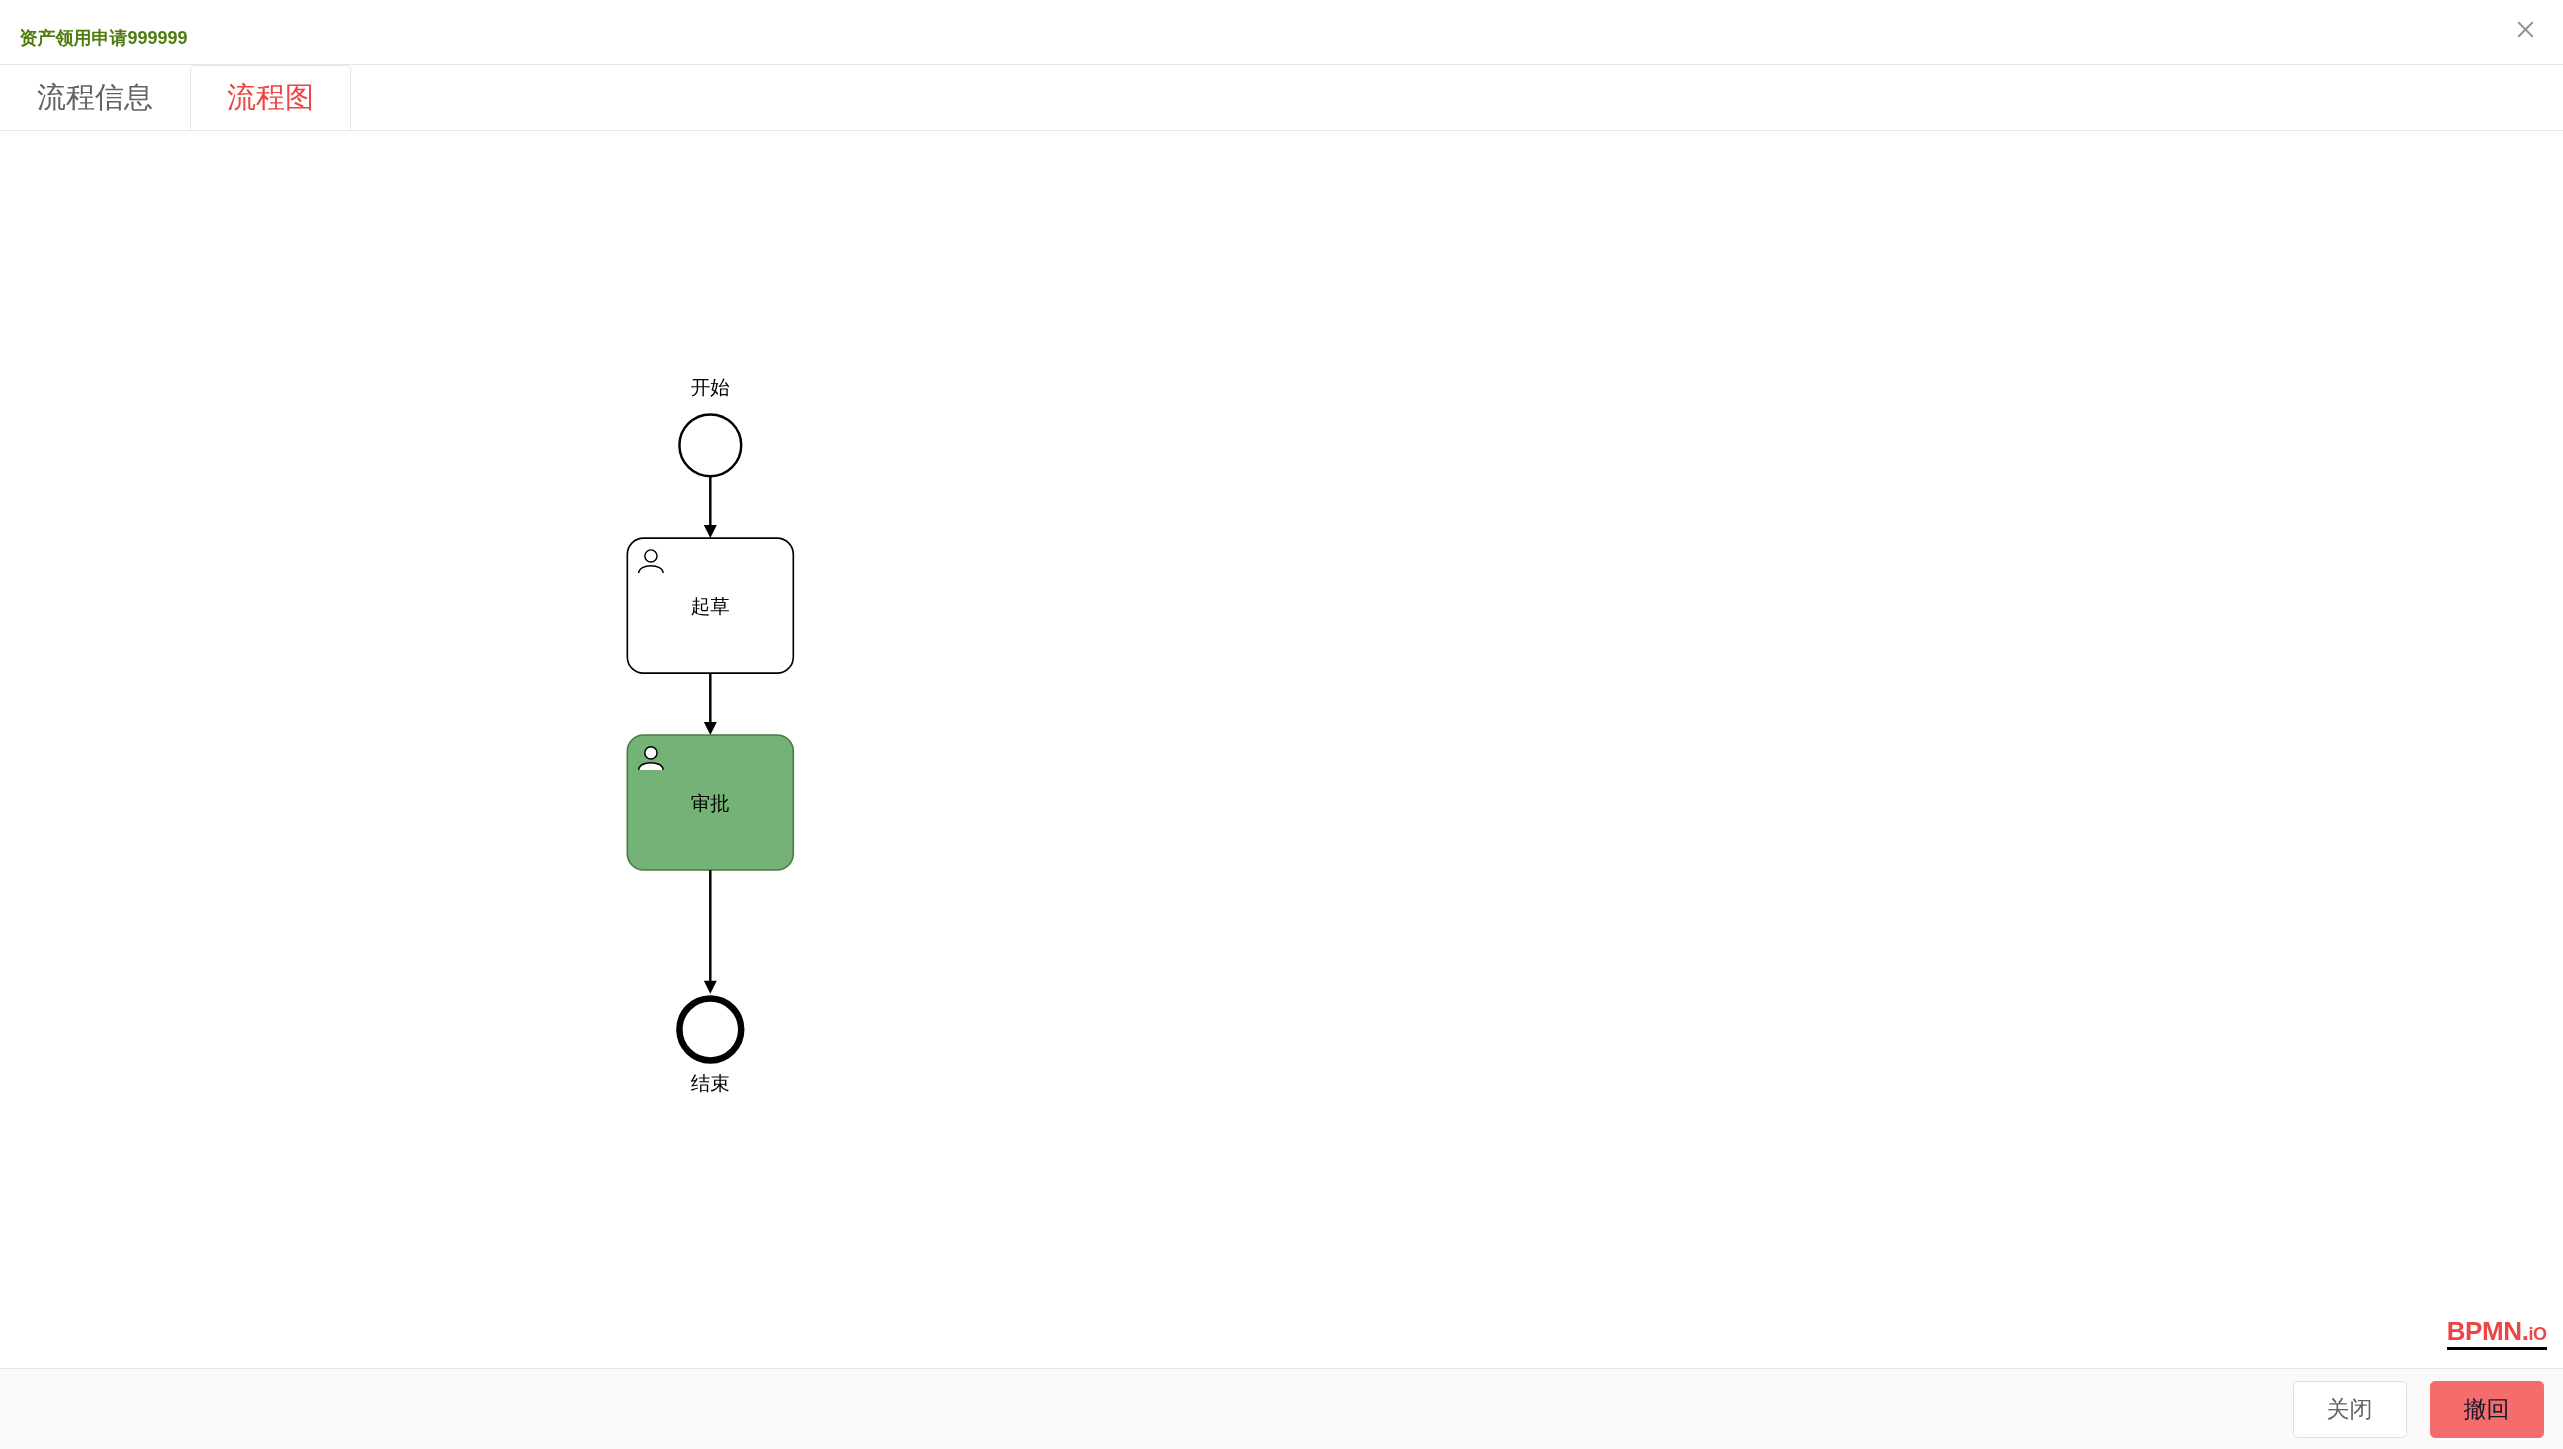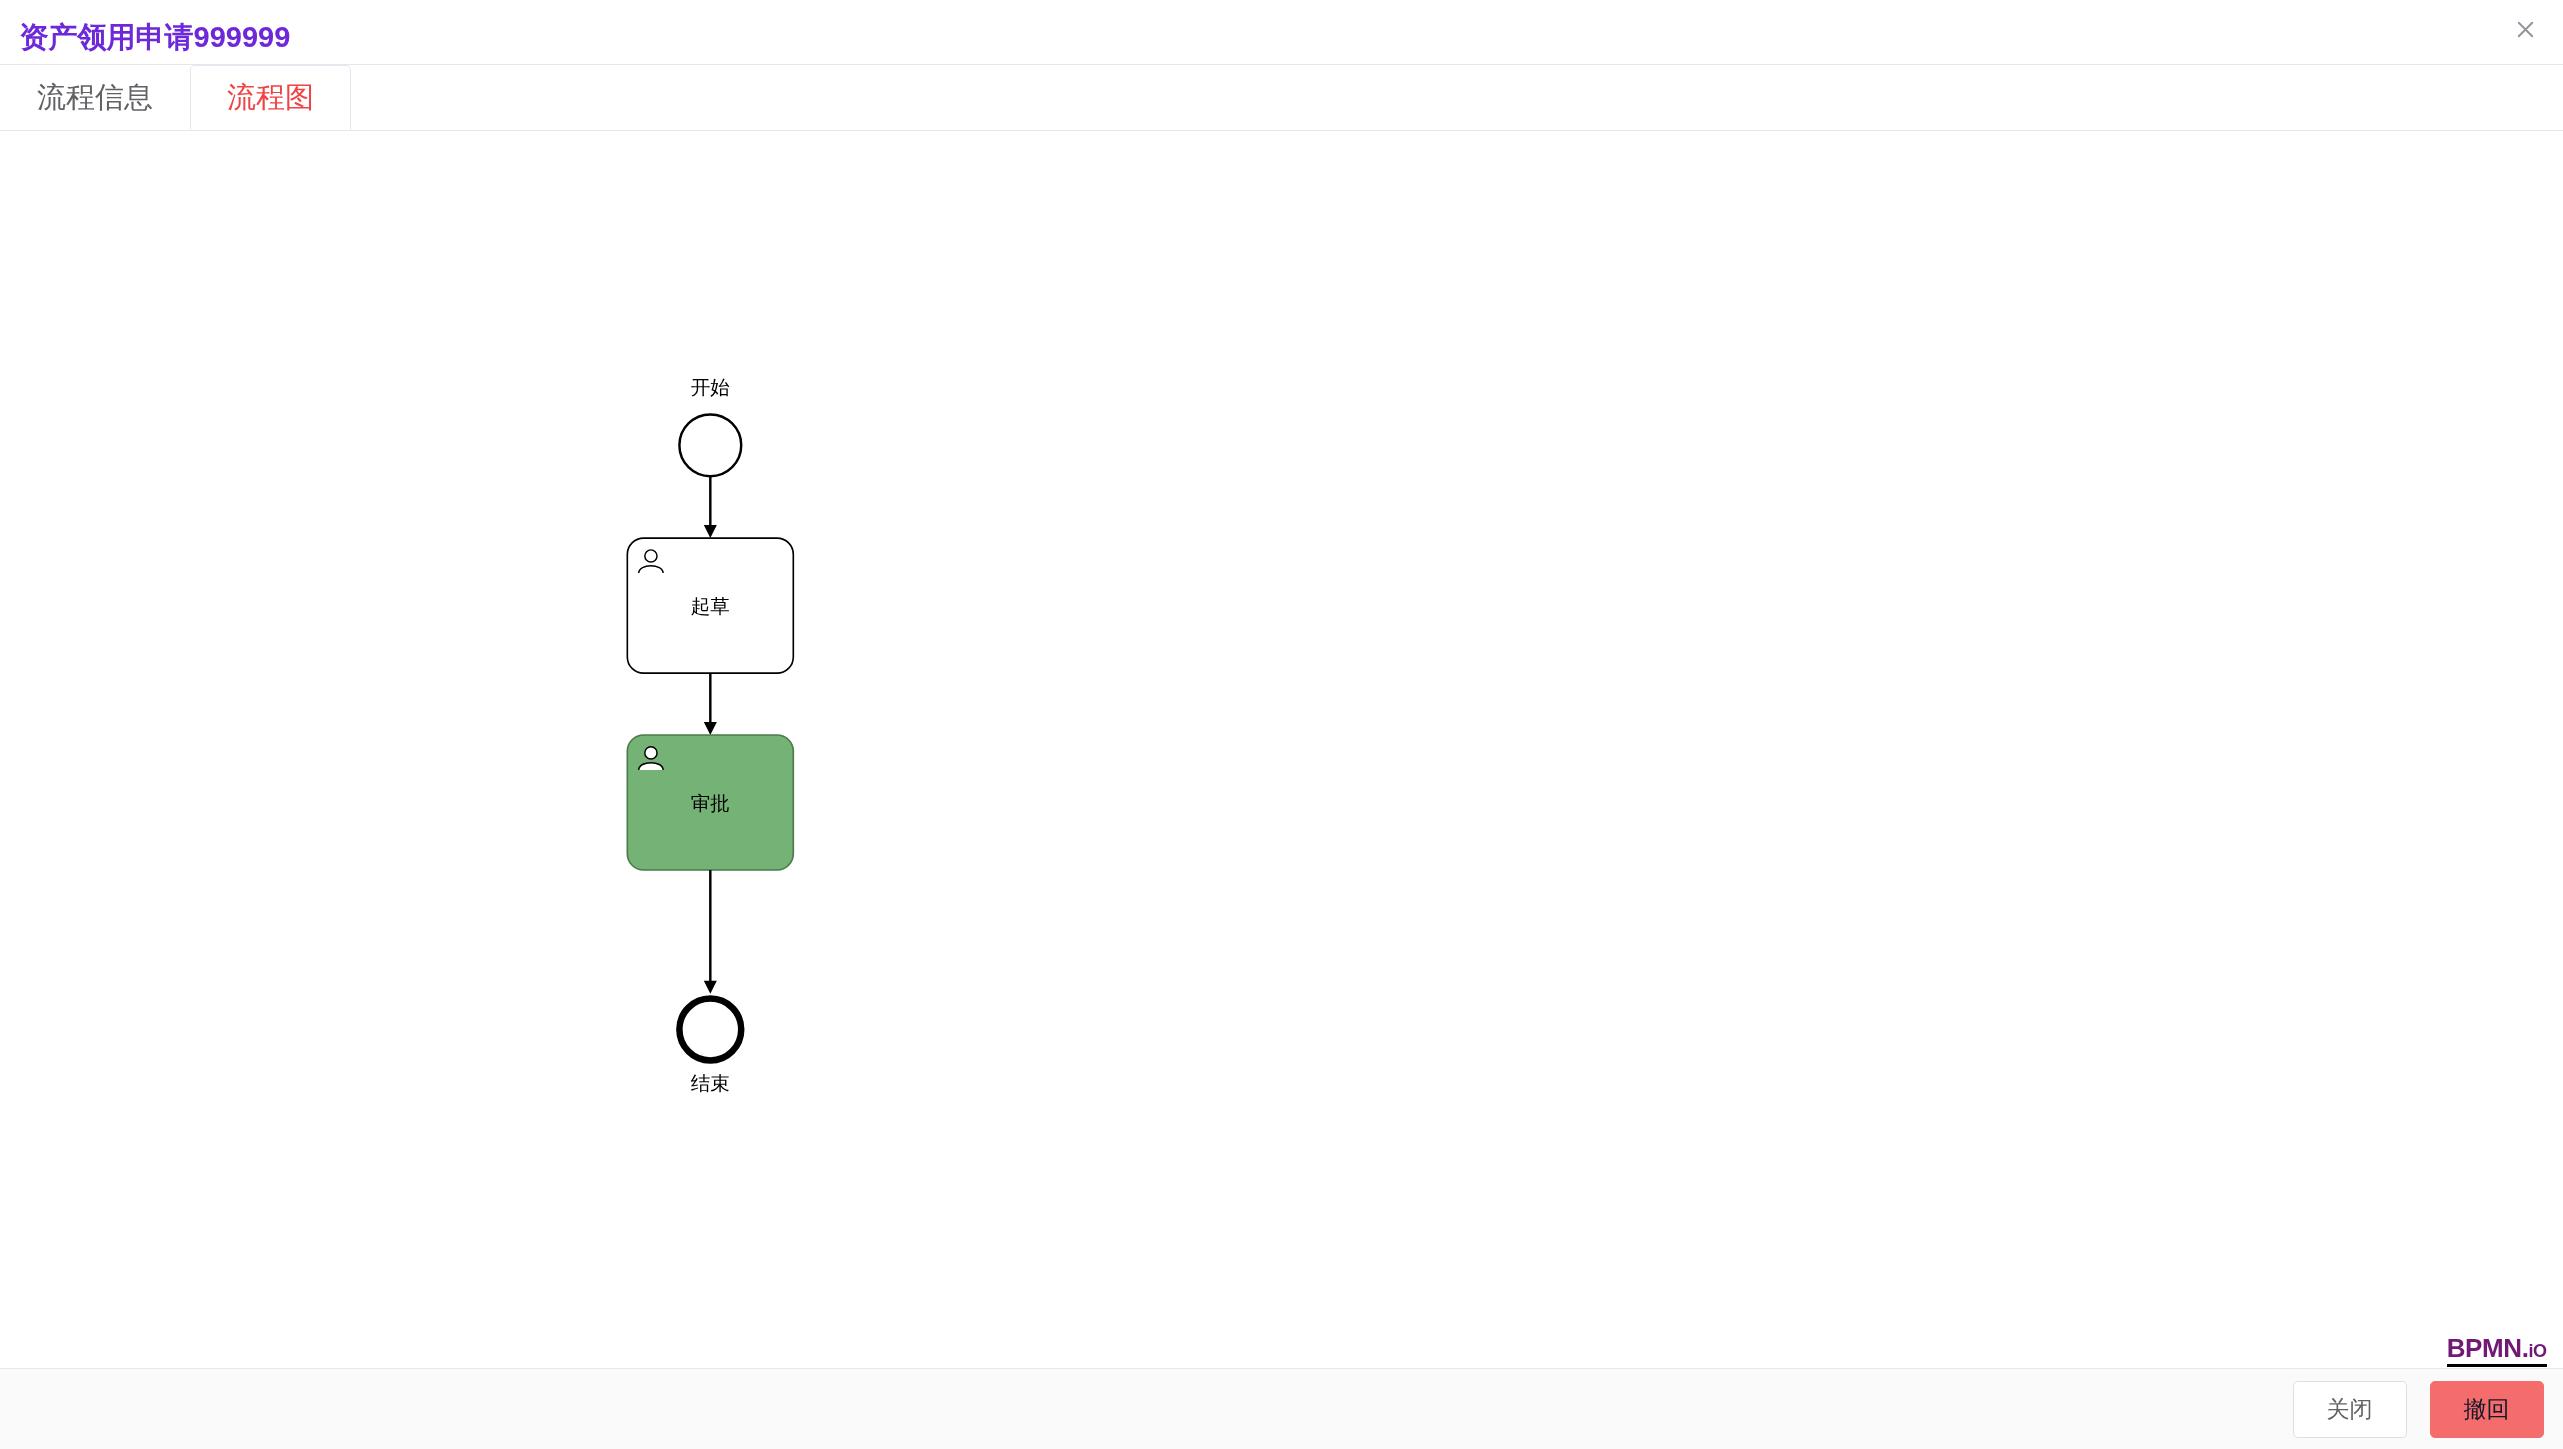--- a/index.html
+++ b/index.html
@@ -19,23 +19,23 @@
   }
   .dialog-header {
     height: 65px;
     display: flex;
     align-items: center;
     padding: 0 19.5px;
     border-bottom: 0.8px solid #e4e7ed;
     position: relative;
   }
   .dialog-title {
-    font-size: 29px;
+    font-size: 18px;
     font-weight: 600;
-    color: #6d28d9;
+    color: #4d7c0f;
     margin-top: 12px;
   }
   .close-btn {
     position: absolute;
     right: 23px;
     top: 14.6px;
     width: 29px;
     height: 29px;
     cursor: pointer;
     display: flex;
@@ -72,27 +72,27 @@
   }
   .canvas-area {
     flex: 1;
     position: relative;
     overflow: hidden;
     background: #fff;
   }
   .bpmn-logo {
     position: absolute;
     right: 16.3px;
-    bottom: 1px;
+    bottom: 18px;
     font-family: Arial, sans-serif;
     font-weight: 900;
     font-size: 26px;
     letter-spacing: -0.4px;
     border-bottom: 3.3px solid #000;
-    color: #701a75;
+    color: #ef4444;
   }
   .bpmn-logo .io {
     font-size: 18px;
     vertical-align: baseline;
   }
   .footer {
     height: 81px;
     border-top: 0.8px solid #e4e7ed;
     display: flex;
     align-items: center;

